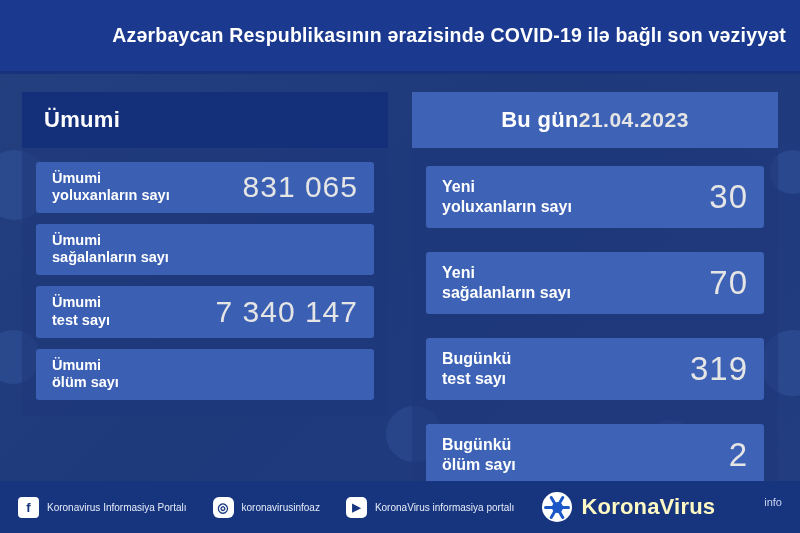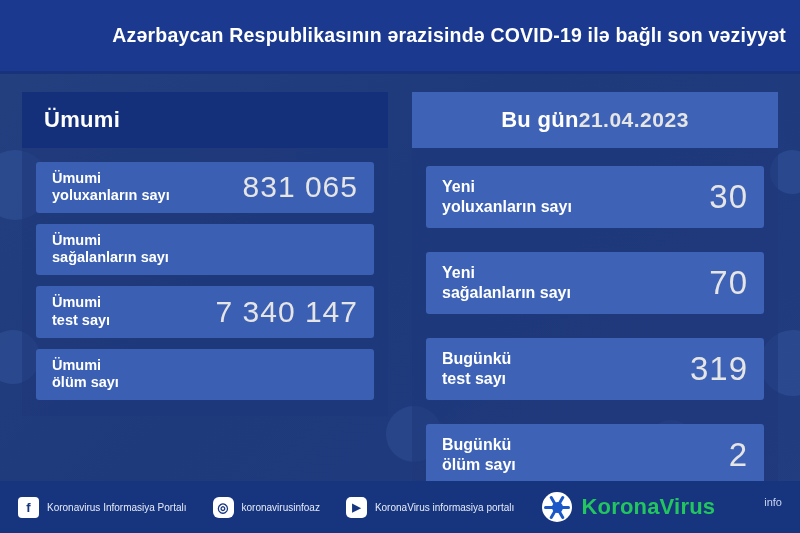--- a/index.html
+++ b/index.html
@@ -170,21 +170,21 @@
     background: #1b57c6; border-radius: 50%;
   }
   #brand-mark b {
     position: absolute; left: 50%; top: 50%;
     width: 26px; height: 3px; margin: -1.5px 0 0 -13px;
     background: #1b57c6; border-radius: 2px;
   }
   #brand-mark b:nth-of-type(2) { transform: rotate(60deg); }
   #brand-mark b:nth-of-type(3) { transform: rotate(120deg); }
   #brand-text {
-    color: #22c55e;
+    color: #fef9c3;
     font-size: 22px;
     font-weight: bold;
     letter-spacing: .2px;
   }
   #brand-sup {
     color: #c8d4ef;
     font-size: 11px;
     align-self: flex-start;
     margin-top: 4px;
     margin-left: 40px;

